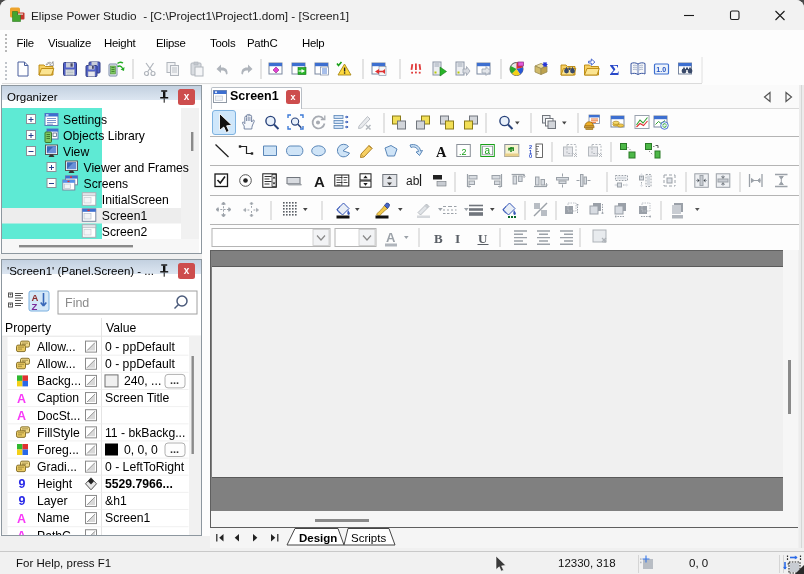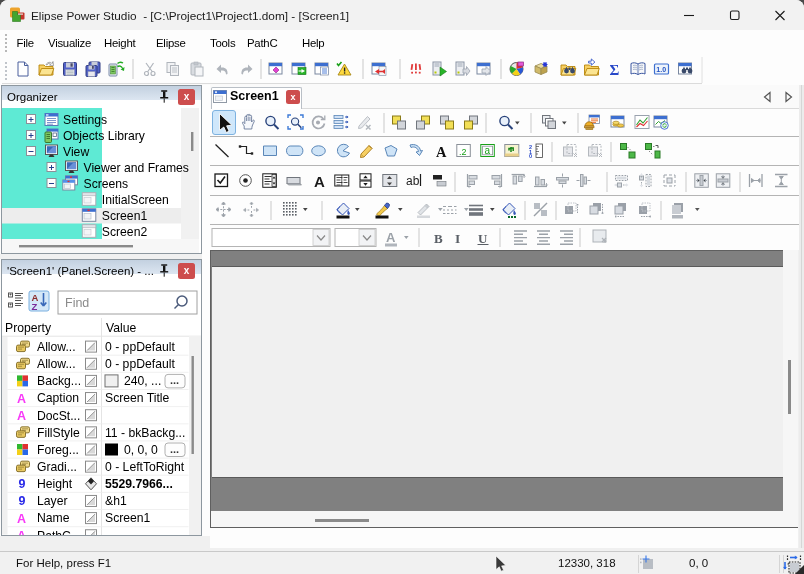--- a/index.html
+++ b/index.html
@@ -998,20 +998,36 @@
       <div class="abs" style="left:2px;top:15.5px;width:571px;height:212px;background:#f0f0f0;border-top:1.5px solid #5a5a5a;border-bottom:1.5px solid #5a5a5a;"></div>
 
       <div class="abs" style="left:573px;top:0;width:15px;height:278px;background:#f6f6f6;"></div>
       <div class="abs" style="left:578px;top:110px;width:2.5px;height:54px;background:#8a8a8a;"></div>
 
       <div class="abs" style="left:0;top:261px;width:573px;height:17px;background:#f6f6f6;border-left:1.5px solid #5f5f5f;"></div>
       <div class="abs" style="left:105px;top:269px;width:54px;height:2.5px;background:#8a8a8a;"></div>
       <div class="abs" style="left:0;top:277px;width:588px;height:1.3px;background:#5f5f5f;"></div>
     </div>
 
+    <div id="bottabs">
+      <svg class="abs" style="left:0;top:0" width="594" height="20" viewBox="0 0 594 20">
+        <g stroke="#222" stroke-width="1.2" fill="#222">
+          <path d="M6.8 6 v7.5" fill="none"></path>
+            <path d="M13.5 6 L9.2 9.75 l4.3 3.75 z" stroke="none"></path>
+          <path d="M29 6 L24.7 9.75 l4.3 3.75 z" stroke="none"></path>
+          <path d="M43 6 l4.3 3.75 L43 13.5 z" stroke="none"></path>
+          <path d="M61 6 l4.3 3.75 L61 13.5 z" stroke="none"></path>
+            <path d="M67.8 6 v7.5" fill="none"></path>
+        </g>
+        <path d="M77 17 L85 0.5 L128 0.5 L134 17 z" fill="#fff" stroke="#454545" stroke-width="1"></path>
+        <path d="M134 17 L138 0.5 L179 0.5 L185 17 z" fill="#fff" stroke="#454545" stroke-width="1"></path>
+        <text x="89" y="13.5" font-size="11.5" font-weight="bold" fill="#000">Design</text>
+        <text x="141" y="13.5" font-size="11.5" fill="#000">Scripts</text>
+      </svg>
+    </div>
   </div>
 
   <div class="abs" style="left:0;top:536px;width:210px;height:15px;background:#f0f0f0;"></div>
   <div class="abs" style="left:0;top:254px;width:202px;height:5px;background:#f0f0f0;"></div>
   <div class="abs" style="left:798px;top:250px;width:6px;height:298px;background:#f0f0f0;"></div>
   <div class="abs" style="left:798.5px;top:85px;width:5.5px;height:466px;background:#ececec;"></div>
   <div class="abs" style="left:800.5px;top:85px;width:1.5px;height:466px;background:#d6d6d6;"></div>
   <div class="abs" style="left:0;top:548px;width:804px;height:3px;background:#f0f0f0;"></div>
 
   <div id="statusbar">

